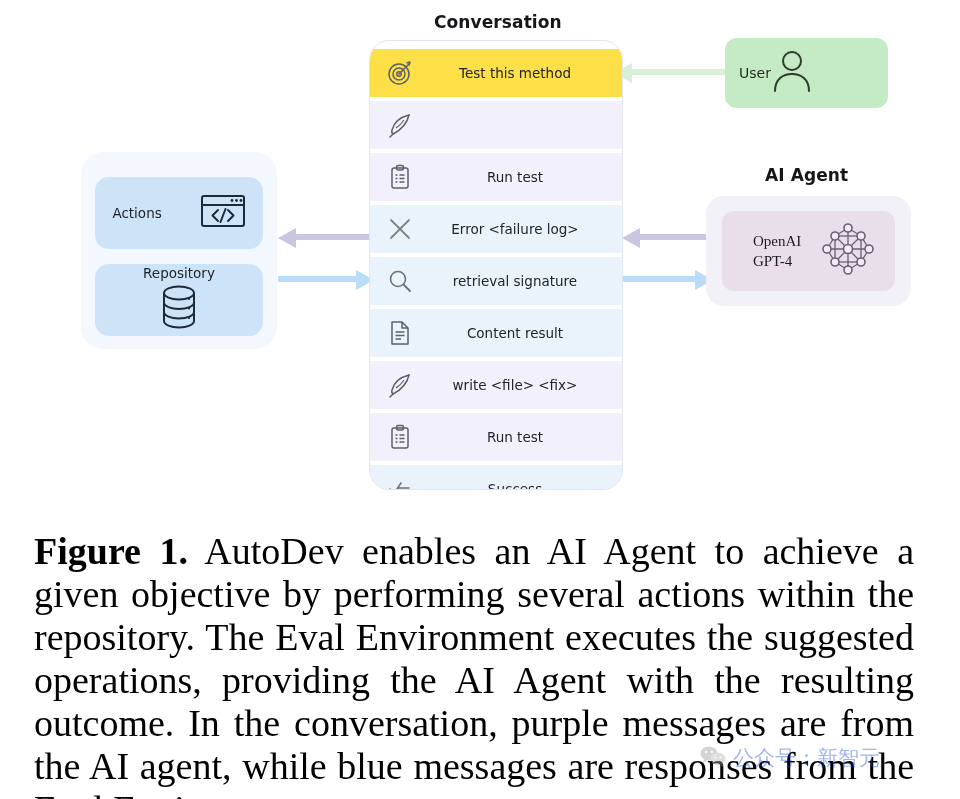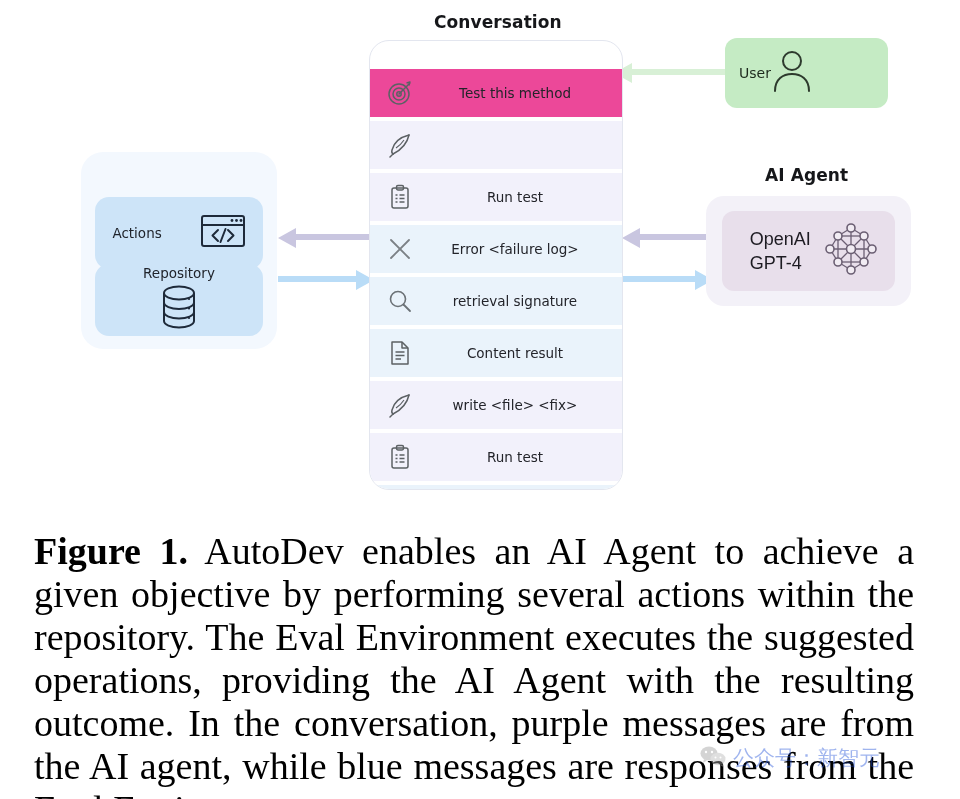--- a/index.html
+++ b/index.html
@@ -53,21 +53,21 @@
     left: 0; top: 8px;
     width: 100%;
   }
   .msg-row {
     position: relative;
     height: 48px;
     display: flex;
     align-items: center;
     box-sizing: border-box;
   }
-  .msg-row.green  { background: #ec4899; margin-top: 20px; }
+  .msg-row.green  { background: #fde047; }
   .msg-row.purple { background: #f2f1fb; }
   .msg-row.blue   { background: #eaf3fb; }
   .msg-icon {
     width: 44px;
     min-width: 44px;
     display: flex;
     align-items: center;
     justify-content: center;
     margin-left: 8px;
   }
@@ -100,21 +100,21 @@
     width: 168px;
     height: 72px;
     background: #cde4f8;
     border-radius: 14px;
     display: flex;
     align-items: center;
     justify-content: space-around;
     padding: 0 6px;
     box-sizing: border-box;
   }
-  #eval-card-actions    { top: 45px; gap: 15px; }
+  #eval-card-actions    { top: 25px; gap: 15px; }
   #eval-card-repository { top: 112px; flex-direction: column; }
   .eval-label {
     font-size: 13.5px;
     color: #20242c;
     font-family: "DejaVu Sans", sans-serif;
   }
 
   
   #user-box {
     position: absolute;
@@ -156,24 +156,24 @@
     height: 80px;
     background: #e8dfeb;
     border-radius: 12px;
     display: flex;
     align-items: center;
     justify-content: space-around;
     padding: 0 10px;
     box-sizing: border-box;
   }
   .agent-label {
-    font-size: 18px;
+    font-size: 15px;
     line-height: 1.35;
     color: #1d1b22;
-    font-family: Liberation Sans, sans-serif;
+    font-family: Liberation Serif, serif;
     white-space: pre-line;
     margin-left: 11px;
   }
 
   
   .arrow { position: absolute; }
 
   
   #caption {
     position: absolute;

